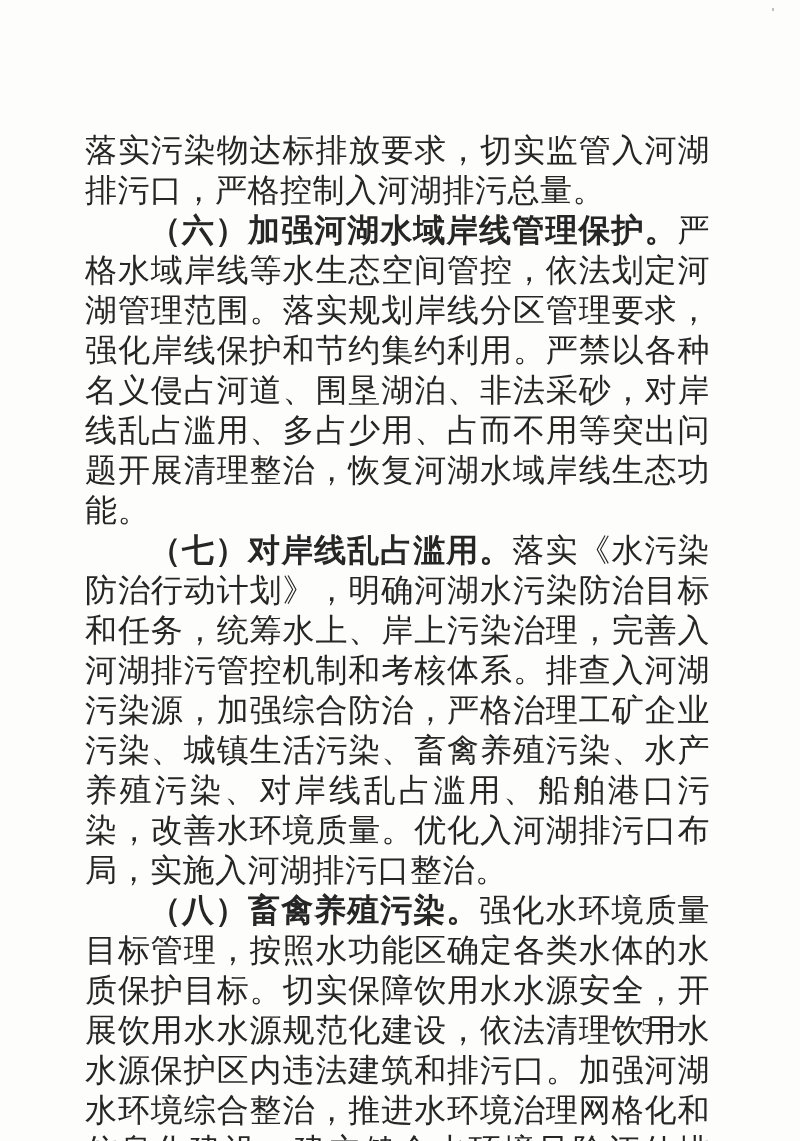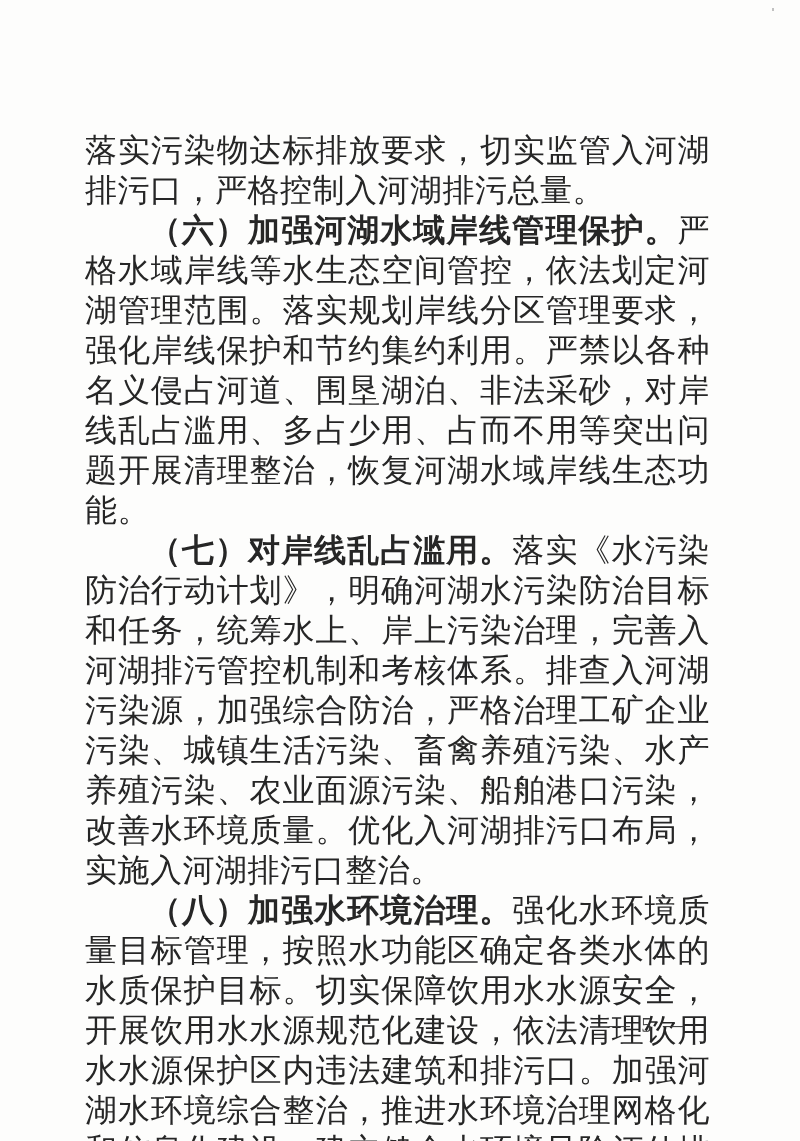--- a/index.html
+++ b/index.html
@@ -63,19 +63,19 @@
   }
 </style>
 </head>
 <body>
 
 <div class="page">
   <div class="scan-speck"></div>
   <main class="content">
       <p class=""><span>落实污染物达标排放要求，切实监管入河湖排污口，严格控制入河湖排污总量。</span></p>
       <p class="indent"><span class="seg-bold">（六）加强河湖水域岸线管理保护。</span><span>严格水域岸线等水生态空间管控，依法划定河湖管理范围。落实规划岸线分区管理要求，强化岸线保护和节约集约利用。严禁以各种名义侵占河道、围垦湖泊、非法采砂，对岸线乱占滥用、多占少用、占而不用等突出问题开展清理整治，恢复河湖水域岸线生态功能。</span></p>
-      <p class="indent"><span class="seg-bold">（七）对岸线乱占滥用。</span><span>落实《水污染防治行动计划》，明确河湖水污染防治目标和任务，统筹水上、岸上污染治理，完善入河湖排污管控机制和考核体系。排查入河湖污染源，加强综合防治，严格治理工矿企业污染、城镇生活污染、畜禽养殖污染、水产养殖污染、农业面源污染、船舶港口污染，改善水环境质量。优化入河湖排污口布局，实施入河湖排污口整治。</span></p>
-      <p class="indent"><span class="seg-bold">（八）加强水环境治理。</span><span>强化水环境质量目标管理，按照水功能区确定各类水体的水质保护目标。切实保障饮用水水源安全，开展饮用水水源规范化建设，依法清理饮用水水源保护区内违法建筑和排污口。加强河湖水环境综合整治，推进水环境治理网格化和信息化建设，建立健全水环境风险评估排查、预警预报与响应机制。结合城市总体规划，因地制宜建设亲水生态岸线，加大黑臭水体治理力度，实现河湖</span></p>
+      <p class="indent"><span class="seg-bold">（七）对岸线乱占滥用。</span><span>落实《水污染防治行动计划》，明确河湖水污染防治目标和任务，统筹水上、岸上污染治理，完善入河湖排污管控机制和考核体系。排查入河湖污染源，加强综合防治，严格治理工矿企业污染、城镇生活污染、畜禽养殖污染、水产养殖污染、对岸线乱占滥用、船舶港口污染，改善水环境质量。优化入河湖排污口布局，实施入河湖排污口整治。</span></p>
+      <p class="indent"><span class="seg-bold">（八）畜禽养殖污染。</span><span>强化水环境质量目标管理，按照水功能区确定各类水体的水质保护目标。切实保障饮用水水源安全，开展饮用水水源规范化建设，依法清理饮用水水源保护区内违法建筑和排污口。加强河湖水环境综合整治，推进水环境治理网格化和信息化建设，建立健全水环境风险评估排查、预警预报与响应机制。结合城市总体规划，因地制宜建设亲水生态岸线，加大黑臭水体治理力度，实现河湖</span></p>
     </main>
   <div class="footer">
     <span>— 5 —</span>
   </div>
 </div>
 
 </body></html>

